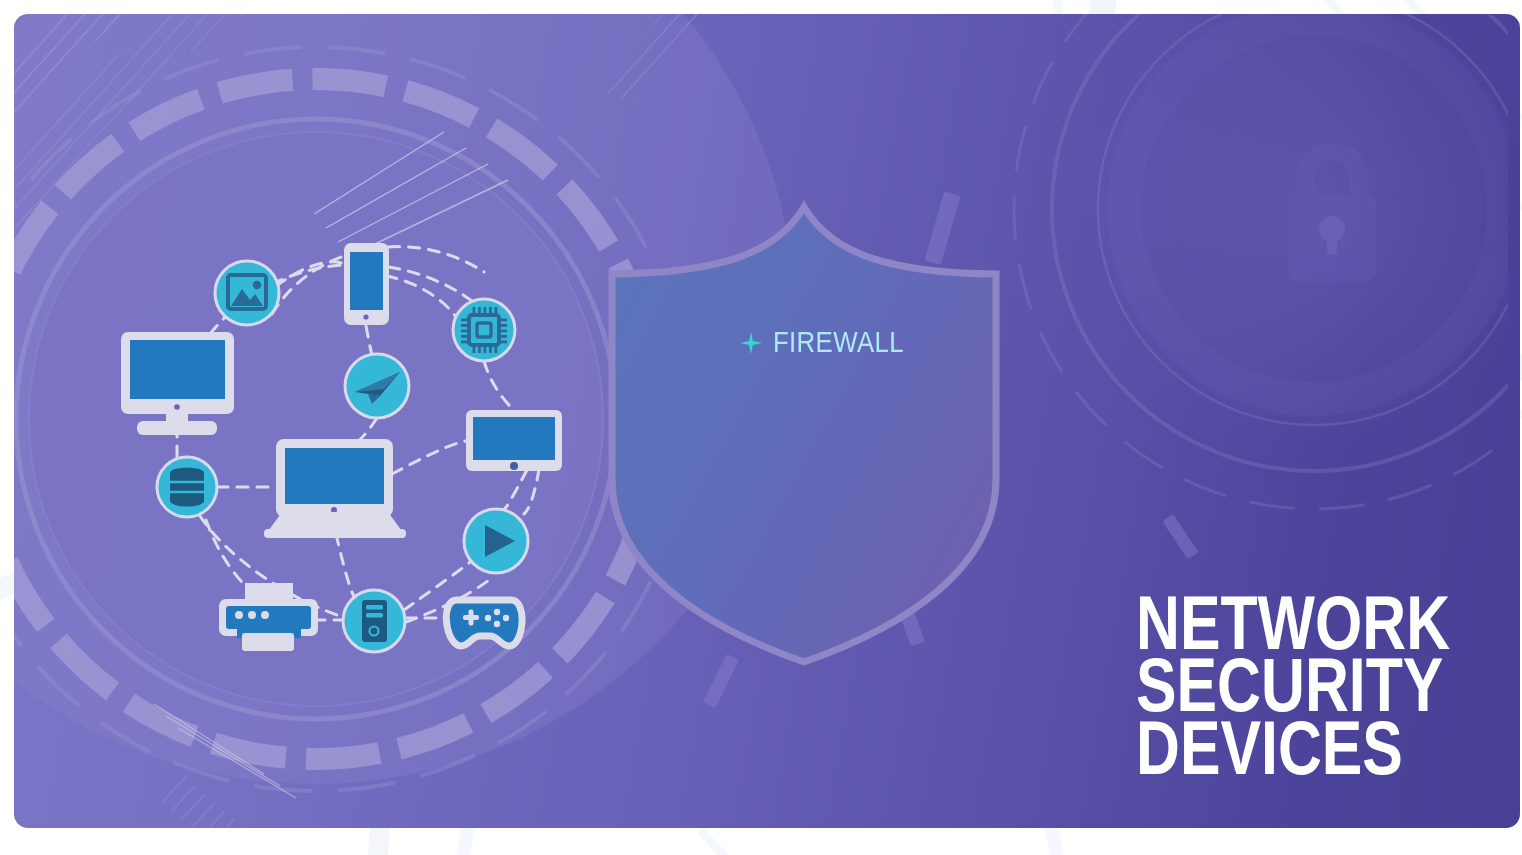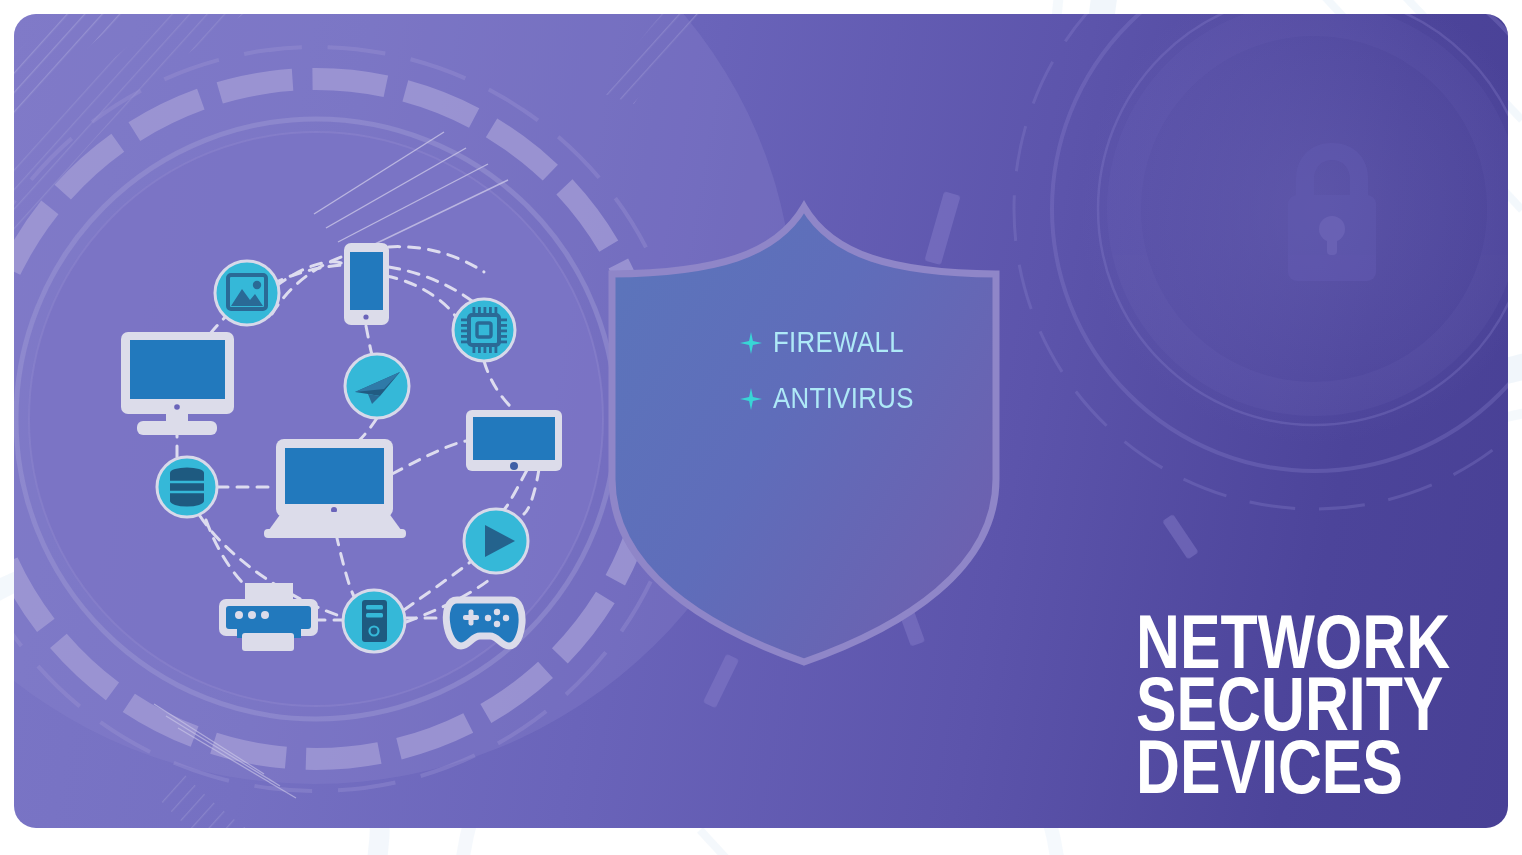--- a/index.html
+++ b/index.html
@@ -6,22 +6,23 @@
   body{width:1522px;height:855px;overflow:hidden;font-family:"Liberation Sans",sans-serif;}
 
   #stage{position:relative;width:1522px;height:855px;overflow:hidden;background:#fbfdff;}
 
   
   .outer-deco{position:absolute;inset:0;pointer-events:none;}
 
   
   #card{
     position:absolute;left:14px;top:14px;width:1494px;height:814px;
-    border-radius:22px;overflow:hidden;
+    border-radius:14px;overflow:hidden;
     background:linear-gradient(100deg,#7b76c6 0%,#7570c2 22%,#6a64ba 42%,#5c54ab 66%,#4c449a 86%,#484095 100%);
+    padding-left:12px;
   }
 
   .layer{position:absolute;left:0;top:0;width:1494px;height:814px;}
 
   
   #shield-wrap{position:absolute;left:585px;top:165px;width:410px;height:490px;}
 
   
   #feature-list{
     position:absolute;left:726px;top:300px;width:470px;
@@ -32,21 +33,21 @@
     font-family:"Liberation Sans Narrow","Liberation Sans",sans-serif;
     font-stretch:condensed;font-weight:400;white-space:nowrap;
   }
   .feat .star{
     width:22px;height:22px;margin-right:11px;flex:0 0 auto;position:relative;top:1px;
   }
   .feat .txt{ transform:scaleX(.86);transform-origin:left center; }
 
   
   #title{
-    position:absolute;left:1122px;top:597px;width:360px;
+    position:absolute;left:1122px;top:578px;width:360px;
     color:#ffffff;line-height:.82;
     font-family:"Liberation Sans Narrow","Liberation Sans",sans-serif;
     font-weight:700;font-size:76px;letter-spacing:0px;
   }
   #title .tline{display:block;transform:scaleX(.80);transform-origin:left top;white-space:nowrap;}
 
   
   #cluster{position:absolute;left:0px;top:0px;width:700px;height:814px;}
 </style>
 </head>
@@ -181,26 +182,20 @@
 
     <div id="feature-list">
 
       <div class="feat">
         <svg class="star" viewBox="0 0 24 24">
           <path d="M12 0 L14.1 9.9 L24 12 L14.1 14.1 L12 24 L9.9 14.1 L0 12 L9.9 9.9 Z" fill="#38d6d6"></path>
         </svg>
         <span class="txt">FIREWALL</span>
       </div>
 
-      <div class="feat">
-        <svg class="star" viewBox="0 0 24 24">
-          <path d="M12 0 L14.1 9.9 L24 12 L14.1 14.1 L12 24 L9.9 14.1 L0 12 L9.9 9.9 Z" fill="#38d6d6"></path>
-        </svg>
-        <span class="txt">ANTIVIRUS</span>
-      </div>
 
 
     </div>
 
     <div id="title">
       <span class="tline">NETWORK</span>
       <span class="tline">SECURITY</span>
       <span class="tline">DEVICES</span>
     </div>
 

